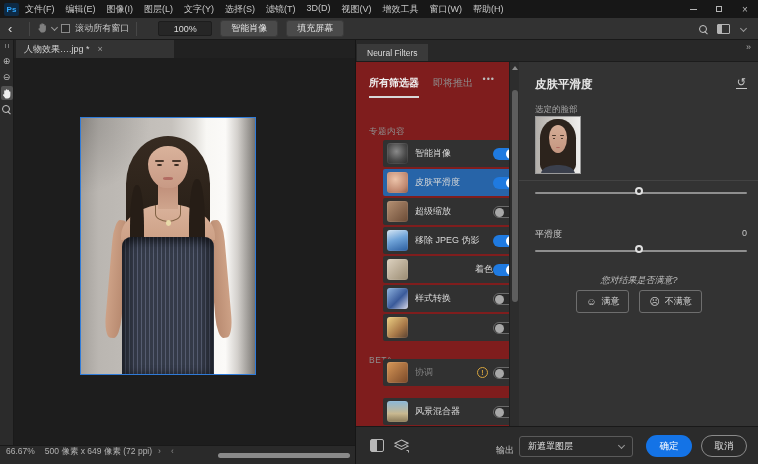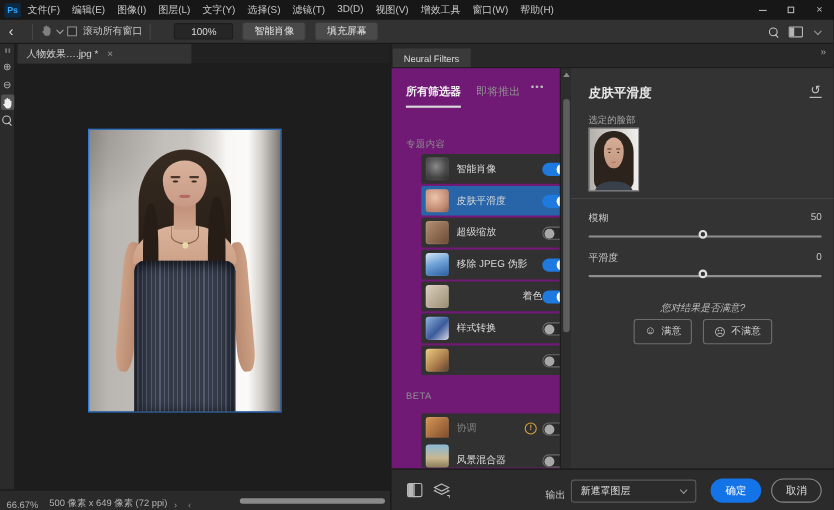--- a/index.html
+++ b/index.html
@@ -64,33 +64,33 @@
   .chest { left:23%; top:33.5%; width:54%; height:14%; background:linear-gradient(180deg,#dab39c,#cda186); border-radius:55% 55% 0 0/100% 100% 0 0; }
   .armL { left:16%; top:40%; width:9%; height:46%; background:linear-gradient(90deg,#cda186,#b88a70); border-radius:40%/18%; transform:rotate(5deg); }
   .armR { right:16%; top:40%; width:9%; height:46%; background:linear-gradient(90deg,#b88a70,#cda186); border-radius:40%/18%; transform:rotate(-5deg); }
   .necklace { left:42.5%; top:34%; width:15%; height:6.5%; border:1px solid rgba(115,85,55,.85); border-top:none; border-radius:0 0 50% 50%; background:transparent; }
   .pendant { left:49%; top:40%; width:3%; height:2%; background:#e8d9a8; border-radius:50%; }
   .tube-top { left:23.5%; top:46.5%; width:53%; height:54%; border-radius:10% 10% 0 0/7% 7% 0 0;
     background:repeating-linear-gradient(90deg,#343a48 0 3px,#555c70 3px 4px); box-shadow:inset 0 6px 8px rgba(0,0,0,.35), inset 8px 0 10px rgba(0,0,0,.3), inset -8px 0 10px rgba(0,0,0,.3); }
   .vign { left:0; top:0; width:40%; height:30%; background:radial-gradient(ellipse at 0 0,rgba(0,0,0,.18),transparent 70%); }
 
   
-  .statusbar { position:absolute; left:0; top:445px; width:355px; height:19px; background:#2a2a2a; border-top:1px solid #191919; display:flex; align-items:flex-end; font-size:8.5px; color:#b2b2b2; }
+  .statusbar { position:absolute; left:0; top:445px; width:355px; height:19px; background:#2a2a2a; border-top:1px solid #191919; display:flex; align-items:flex-start; font-size:8.5px; color:#b2b2b2; }
   .statusbar .zoomv { margin:0 10px 0 6px; }
   .statusbar .gt { margin:0 6px; color:#9a9a9a; }
   .hthumb { position:absolute; left:218px; top:7px; width:132px; height:5px; background:#8a8a8a; border-radius:3px; }
   .larr { color:#8a8a8a; margin-left:4px; }
 
   
   .nf { position:absolute; left:355px; top:40px; width:403px; height:424px; background:#262626; border-left:1px solid #161616; }
   .nf-header { position:absolute; left:0; top:0; width:403px; height:22px; background:#282828; border-bottom:1px solid #1c1c1c; }
   .nf-tab { position:absolute; left:1px; bottom:0; height:17px; background:#3a3a3a; color:#dcdcdc; font-size:8.5px; display:flex; align-items:center; padding:0 10px; }
   .nf-collapse { position:absolute; right:8px; top:2px; color:#aaa; font-size:9px; }
 
-  .nf-list { position:absolute; left:0; top:22px; width:153px; height:364px; background:#701a75; }
+  .nf-list { position:absolute; left:0; top:22px; width:153px; height:364px; background:#7f1d1d; }
   .list-tabs { position:absolute; left:13px; top:14px; display:flex; gap:14px; font-size:10px; }
   .list-tab.active { color:#f0f0f0; font-weight:bold; padding-bottom:6px; border-bottom:2px solid #d8d8d8; }
   .list-tab.idle { color:#8f8f8f; }
   .more-dots { position:absolute; right:14px; top:12px; color:#bbb; font-size:9px; letter-spacing:1px; }
   .sec-header { position:absolute; left:13px; font-size:8.5px; color:#8f8f8f; letter-spacing:.5px; }
   .frow { position:absolute; left:0; width:140px; height:27px; background:#313131; border-radius:2px; display:flex; align-items:center; padding:0 6px 0 4px;margin-left:27px; }
   .frow.selected { background:#2764a8; }
   .frow .ficon { width:21px; height:21px; border-radius:3px; flex:0 0 auto; box-shadow:inset 0 0 0 1px rgba(255,255,255,.08); }
   .frow .flabel { font-size:9px; color:#d8d8d8; margin-left:7px; flex:1 1 auto; white-space:nowrap; overflow:hidden; }
   .frow.disabled .flabel { color:#808080; }
@@ -318,29 +318,29 @@
             </span>
           </div>
           <div class="frow" style="top: 252px;">
             <span class="ficon fi-0-6"></span>
             <span class="flabel"></span>
             <span class="toggle off">
               <span class="knob"></span>
             </span>
           </div>
           <div class="sec-header" style="top: 293px;">BETA</div>
-          <div class="frow disabled" style="top: 314px;">
+          <div class="frow disabled" style="top: 297px;">
             <span class="ficon fi-1-0"></span>
             <span class="flabel">协调</span>
             <span class="warn">!</span>
             <span class="toggle off">
               <span class="knob"></span>
             </span>
           </div>
-          <div class="frow" style="top: 336px; align-items: flex-end;">
+          <div class="frow" style="top: 336px;">
             <span class="ficon fi-1-1"></span>
             <span class="flabel">风景混合器</span>
             <span class="toggle off">
               <span class="knob"></span>
             </span>
           </div>
           <div class="frow" style="top: 365px; height: 14px; overflow: hidden;">
             <span class="ficon fi-1-2"></span>
             <span class="flabel"></span>
           </div>
@@ -363,24 +363,20 @@
             <div class="ft-brow r"></div>
           <div class="ft-eye l"></div>
             <div class="ft-eye r"></div>
           <div class="ft-lips"></div>
         </div>
         <div class="ft-sh"></div>
       </div>
       <div class="d-divider"></div>
 
       <div class="sld sld1">
-        <div class="srow">
-          <span>模糊</span>
-          <span>50</span>
-        </div>
         <div class="track">
             <span class="knob" id="knob0" style="left: calc(50% - 6px);"></span>
           </div>
       </div>
 
       <div class="sld sld2">
         <div class="srow">
           <span>平滑度</span>
           <span>0</span>
         </div>

